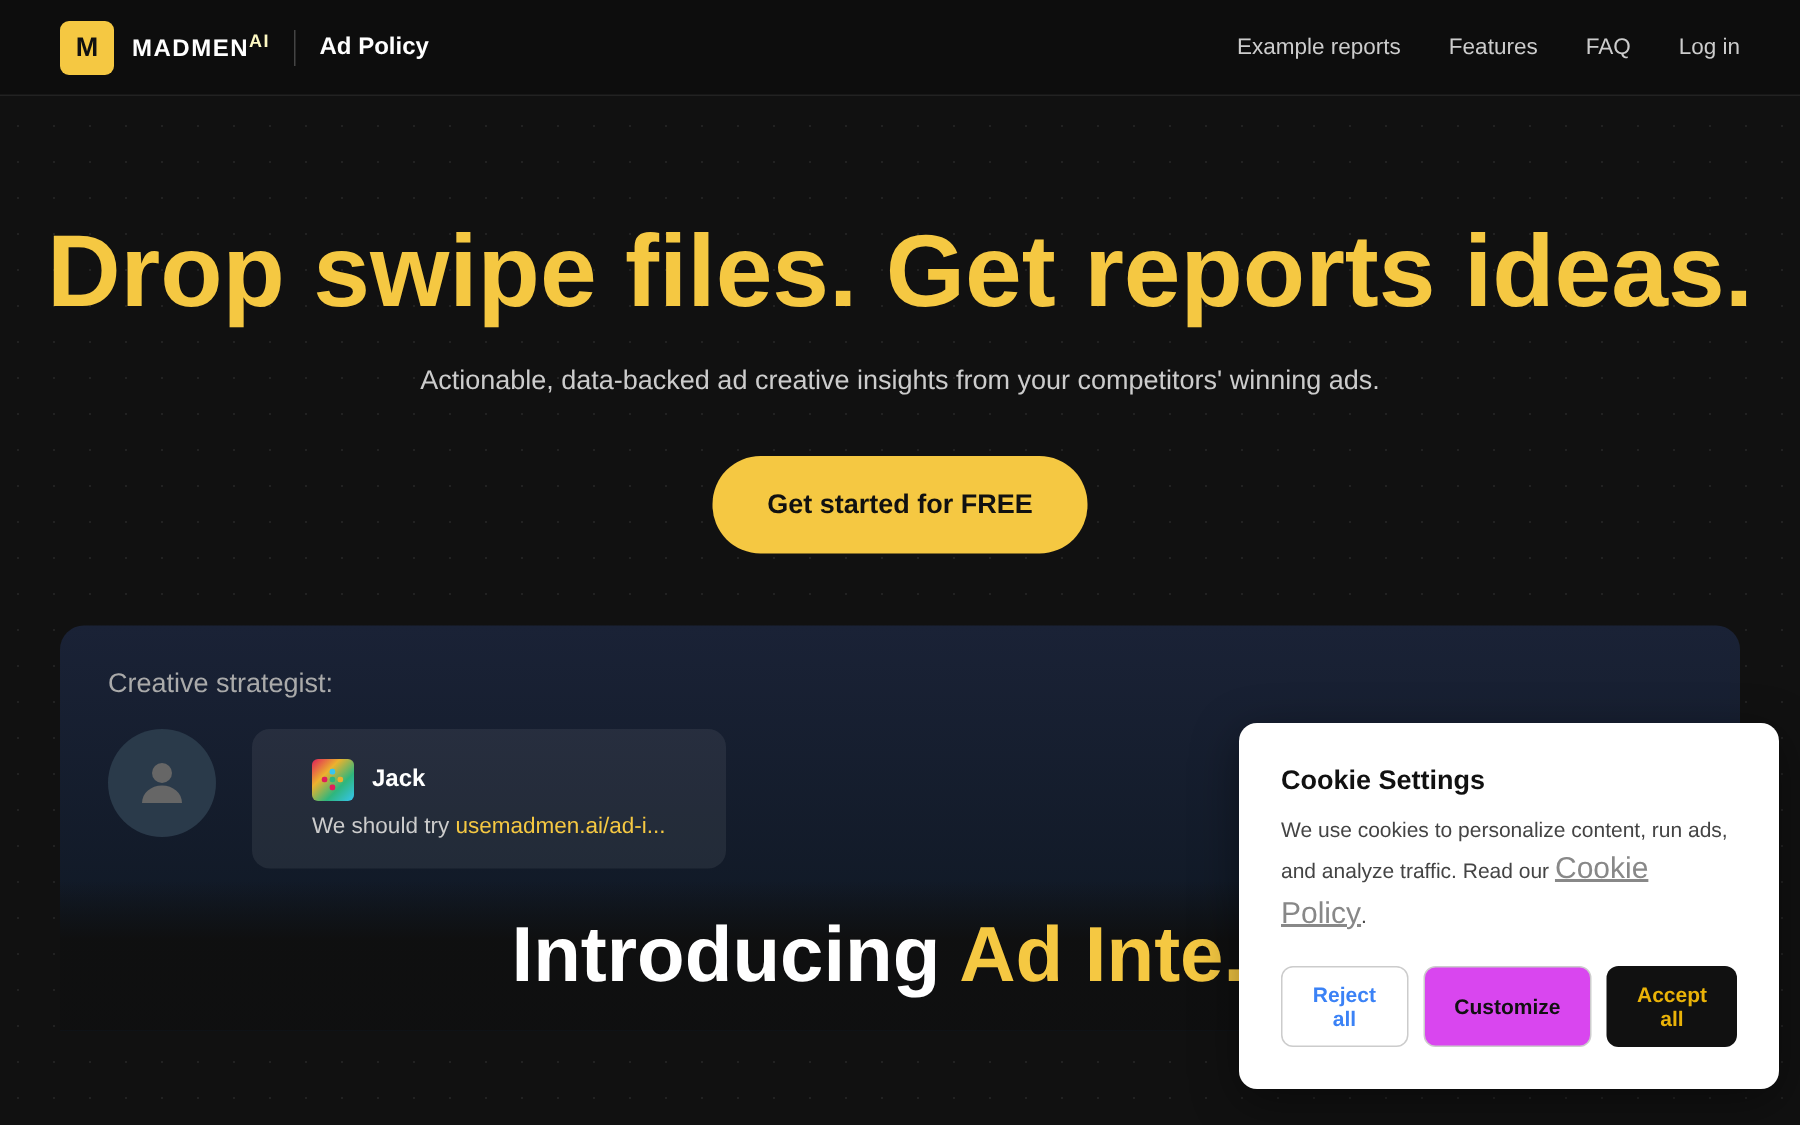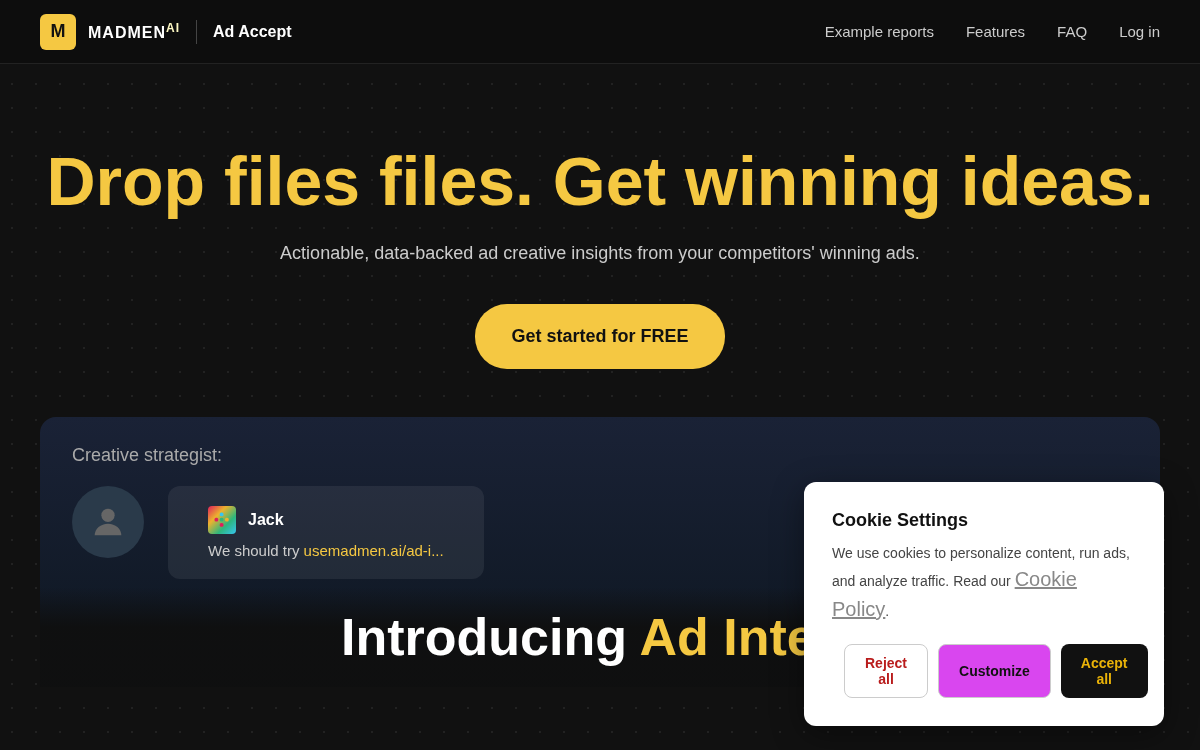--- a/index.html
+++ b/index.html
@@ -241,21 +241,21 @@
     }
 
     .introducing-highlight {
       color: #f5c842;
     }
 
     
     .cookie-banner {
       position: absolute;
       bottom: 24px;
-      right: 36px;
+      right: 14px;
       z-index: 100;
       background: #fff;
       color: #111;
       border-radius: 12px;
       padding: 28px;
       width: 360px;
       box-shadow: 0 8px 32px rgba(0,0,0,0.4);
     }
 
     .cookie-title {
@@ -285,22 +285,21 @@
     }
 
     .btn-reject {
       background: #fff;
       border: 1px solid #ccc;
       border-radius: 8px;
       padding: 10px 20px;
       font-size: 14px;
       font-weight: 600;
       cursor: pointer;
-      color: #b91c1c;
-      margin-left: 12px;
+      color: #3b82f6;
     }
 
     .btn-customize {
       background: #d946ef;
       border: 1px solid #ccc;
       border-radius: 8px;
       padding: 10px 20px;
       font-size: 14px;
       font-weight: 600;
       cursor: pointer;
@@ -323,33 +322,33 @@
 
 <nav>
   <div class="nav-left">
     <div class="logo-mark">
       <span>M</span>
     </div>
     <span class="brand-name">
       <span>MADMEN</span><span class="brand-ai">AI</span>
     </span>
     <div class="nav-divider"></div>
-    <span class="nav-product">Ad Accept</span>
+    <span class="nav-product">Ad Policy</span>
   </div>
 
   <div class="nav-links">
     <a class="nav-link" href="#">Example reports</a>
     <a class="nav-link" href="#">Features</a>
     <a class="nav-link" href="#">FAQ</a>
     <a class="nav-link" href="#">Log in</a>
   </div>
 </nav>
 
 <section class="hero">
-  <h1 class="hero-title">Drop files files. Get winning ideas.</h1>
+  <h1 class="hero-title">Drop swipe files. Get reports ideas.</h1>
   <p class="hero-subtitle">Actionable, data-backed ad creative insights from your competitors' winning ads.</p>
   <button class="btn-get-started-hero">Get started for FREE</button>
 </section>
 
 <div class="demo-section">
   <div class="demo-label">Creative strategist:</div>
   <div class="demo-content">
     <div class="avatar-circle">
       <svg viewBox="0 0 24 24" xmlns="http://www.w3.org/2000/svg">
         <circle cx="12" cy="8" r="4"></circle>

